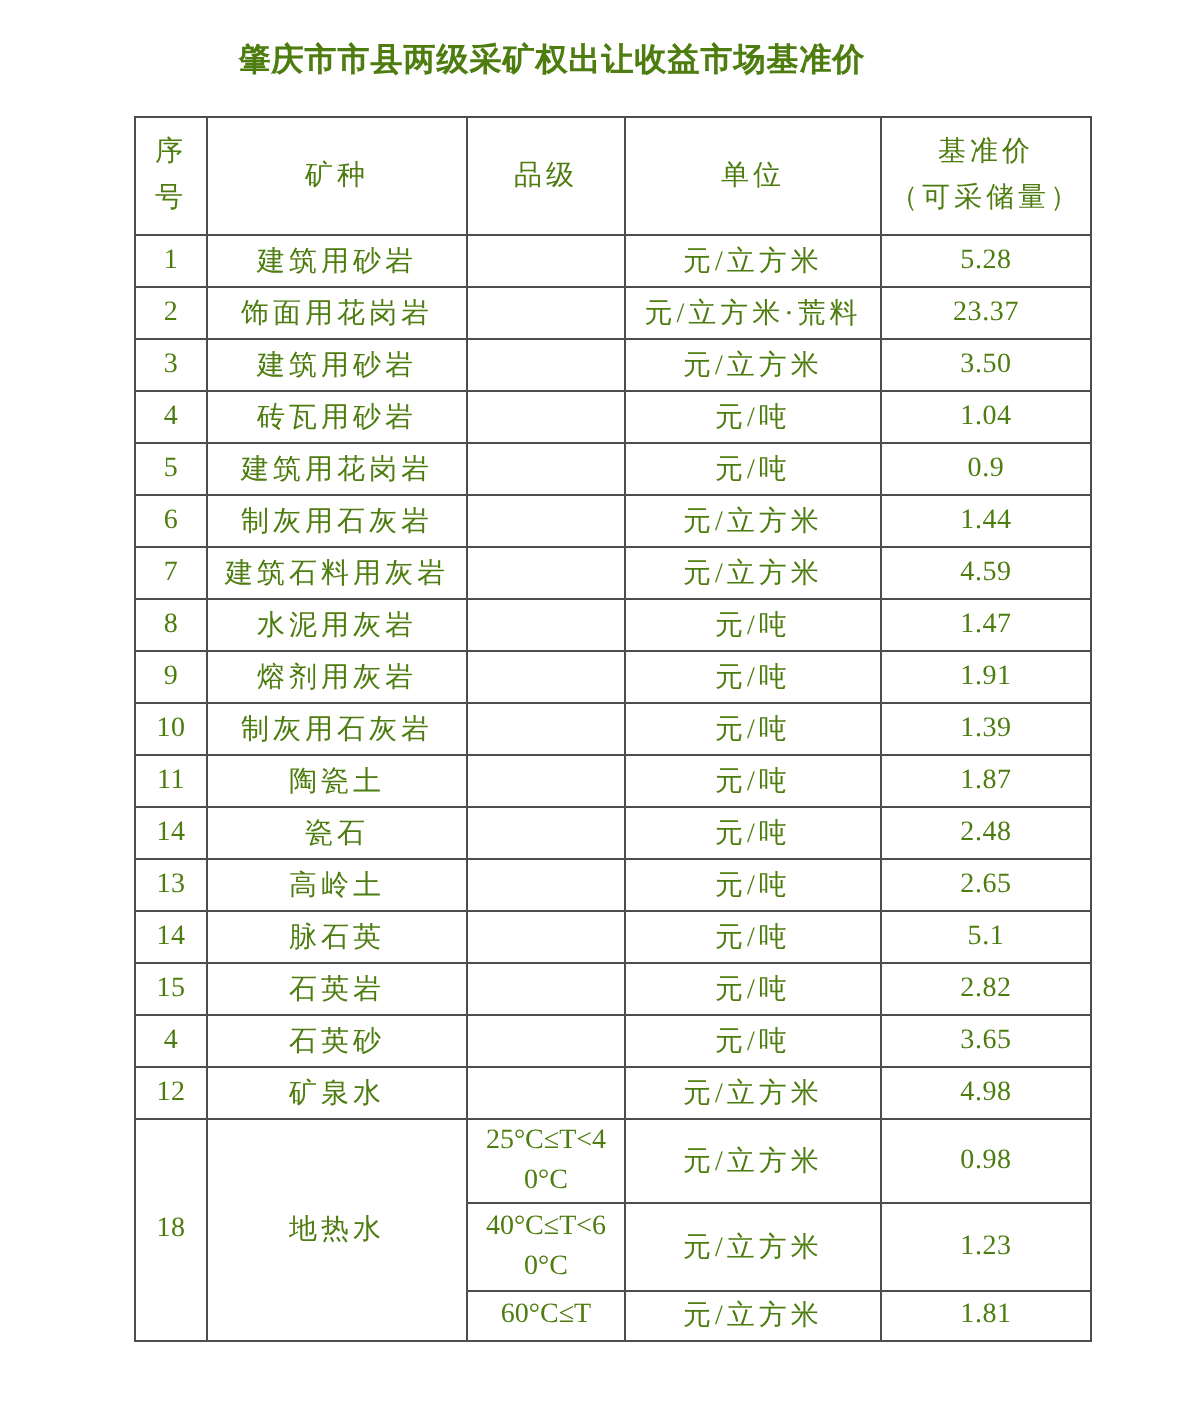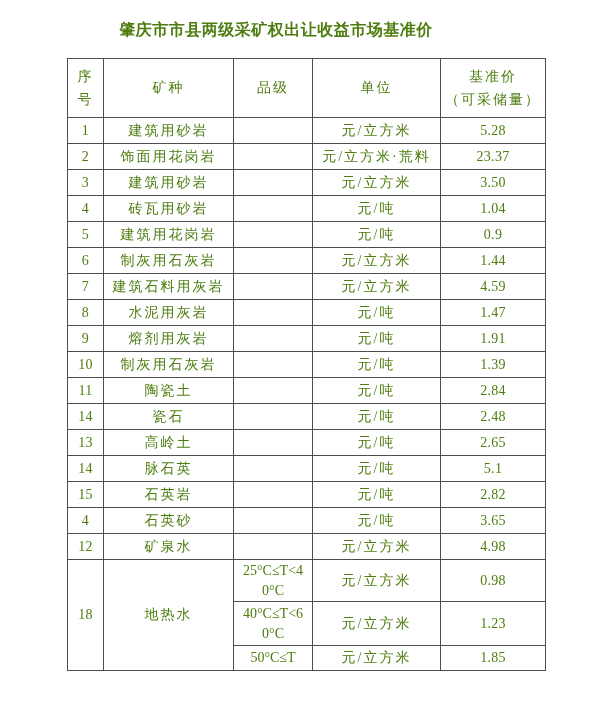--- a/index.html
+++ b/index.html
@@ -144,21 +144,21 @@
           <td class="cjk">制灰用石灰岩</td>
           <td class="cjk"></td>
           <td class="cjk">元/吨</td>
           <td class="num">1.39</td>
         </tr>
         <tr>
           <td class="num">11</td>
           <td class="cjk">陶瓷土</td>
           <td class="cjk"></td>
           <td class="cjk">元/吨</td>
-          <td class="num">2.84</td>
+          <td class="num">1.87</td>
         </tr>
         <tr>
           <td class="num">14</td>
           <td class="cjk">瓷石</td>
           <td class="cjk"></td>
           <td class="cjk">元/吨</td>
           <td class="num">2.48</td>
         </tr>
         <tr>
           <td class="num">13</td>
@@ -203,19 +203,19 @@
           <td class="cjk">元/立方米</td>
           <td class="num">0.98</td>
         </tr>
         <tr class="sub1">
           <td class="grade">40°C≤T&lt;6
 0°C</td>
           <td class="cjk">元/立方米</td>
           <td class="num">1.23</td>
         </tr>
         <tr class="sub2">
-          <td class="grade">50°C≤T</td>
-          <td class="cjk">元/立方米</td>
-          <td class="num">1.85</td>
+          <td class="grade">60°C≤T</td>
+          <td class="cjk">元/立方米</td>
+          <td class="num">1.81</td>
         </tr>
       </tbody>
   </table>
 </div>
 
 </body></html>

